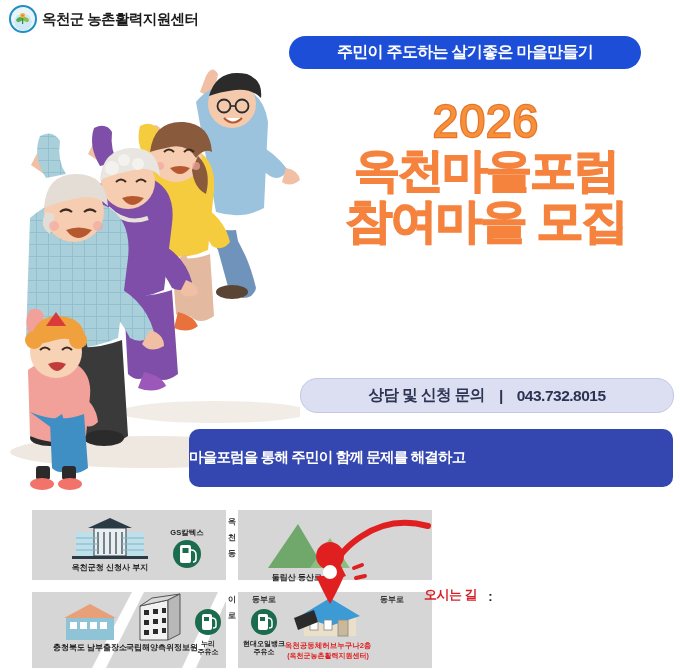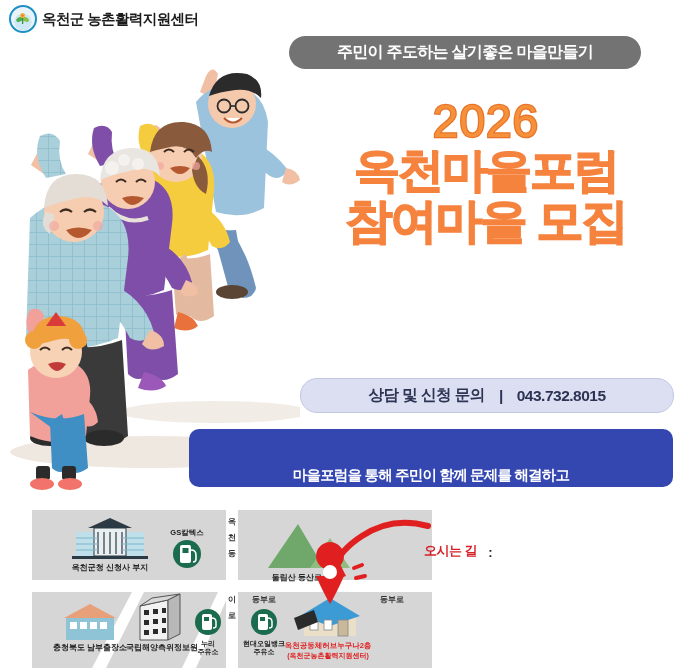--- a/index.html
+++ b/index.html
@@ -18,21 +18,21 @@
   .logo-mark svg{display:block;}
   .logo-text{font-size:14.5px;font-weight:700;color:#1c1c1c;letter-spacing:-0.6px;white-space:nowrap;}
 
   
   .illus{position:absolute;left:0;top:40px;width:300px;height:470px;z-index:5;}
   .illus svg{display:block;}
 
   
   .ribbon{
     position:absolute;left:289px;top:36px;width:352px;height:33px;border-radius:17px;
-    background:#737373;display:flex;align-items:center;justify-content:center;z-index:30;
+    background:#1d4ed8;display:flex;align-items:center;justify-content:center;z-index:30;
   }
   .ribbon span{color:#ffffff;font-size:16px;font-weight:700;letter-spacing:-0.7px;white-space:nowrap;}
 
   
   .headline{position:absolute;left:300px;top:100px;width:372px;z-index:30;text-align:center;}
   .hl-year{
     font-size:46px;font-weight:400;line-height:0.95;color:#F6913B;letter-spacing:1px;
     -webkit-text-stroke:2.5px #E8742A; paint-order:stroke fill;
     text-align:center;display:block;margin-bottom:2px;
   }
@@ -50,31 +50,31 @@
   }
   .pill span{color:#2c3353;font-size:15.5px;font-weight:600;letter-spacing:-0.5px;white-space:nowrap;}
   #pill-period{top:328px;}
   #pill-contact{top:378px;}
   .pill-sep{color:#8f97bd;margin:0 14px;font-weight:400;}
   .pill-phone{letter-spacing:0px;}
 
   
   .desc{
     position:absolute;left:189px;top:429px;width:484px;height:58px;border-radius:10px;
-    background:#3447b0;display:flex;align-items:flex-end;justify-content:center;z-index:30;
+    background:#3447b0;display:flex;flex-direction:column;align-items:flex-start;justify-content:center;z-index:30;
   }
   .desc span{color:#ffffff;font-size:14.5px;font-weight:700;letter-spacing:-0.8px;line-height:1.5;white-space:nowrap;}
 
   
   .mapwrap{position:absolute;left:32px;top:510px;width:400px;height:158px;z-index:20;}
   .mapwrap svg{display:block;}
 
   
   .addr{position:absolute;left:424px;top:542px;width:250px;z-index:30;}
-  .addr-row{display:flex;align-items:flex-end;gap:11px;}
+  .addr-row{display:flex;align-items:flex-end;gap:11px;margin-top:44px;}
   .addr-label{color:#d61f26;font-size:13px;font-weight:800;letter-spacing:-0.5px;white-space:nowrap;}
   .addr-colon{color:#222;font-size:13px;font-weight:600;}
   .addr-lines{display:flex;flex-direction:column;}
   .addr-line{color:#1b1b1b;font-size:13px;font-weight:600;letter-spacing:-0.6px;line-height:1.45;white-space:nowrap;}
   .addr-line.indent{padding-left:0px;}
   .addr-line.paren{padding-left:0px;}
 </style>
 </head>
 <body>
 

